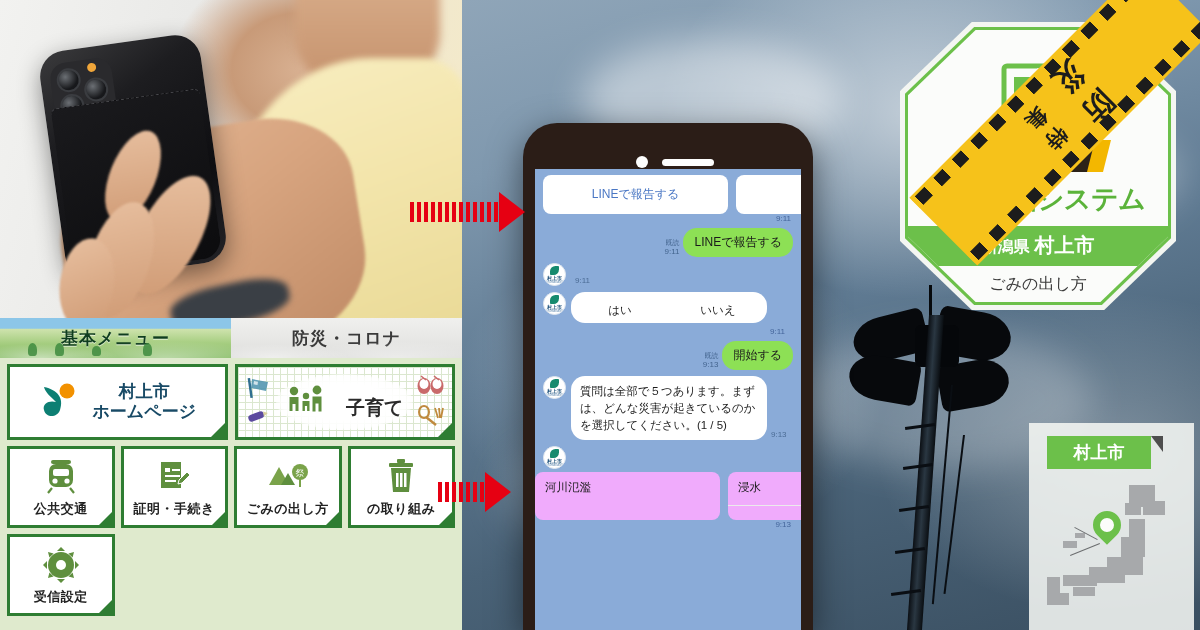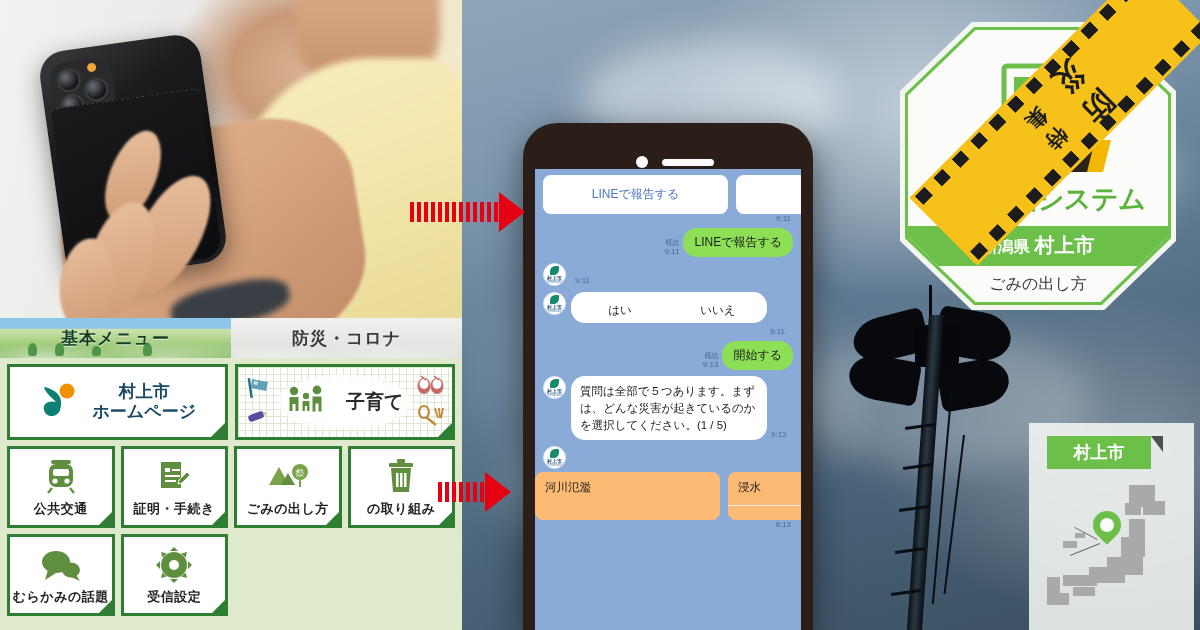--- a/index.html
+++ b/index.html
@@ -117,21 +117,21 @@
   .rm-kosodate .grid-bg {
     position: absolute; inset: 0;
     background-image: linear-gradient(#cfe0bf 1px, transparent 1px), linear-gradient(90deg,#cfe0bf 1px, transparent 1px);
     background-size: 7px 7px; opacity: .75;
   }
   .rm-cloud {
     position: absolute; left: 18%; top: 10%; width: 64%; height: 80%;
     background: radial-gradient(ellipse at 50% 50%, #ffffff 45%, rgba(255,255,255,.85) 65%, rgba(255,255,255,0) 78%);
     border-radius: 50%;
   }
-  .rm-kosodate-inner { position: relative; display: flex; align-items: center; gap: 20px; }
+  .rm-kosodate-inner { position: relative; display: flex; align-items: flex-end; gap: 20px; }
   .rm-kosodate-label { font-size: 19px; font-weight: bold; color: #2b2b2b; }
 
   .rm-grid { display: grid; grid-template-columns: repeat(4, 1fr); gap: 6px; }
   .rm-cell {
     position: relative; background: #fff; border: 3px solid #2e7d32;
     height: 82px; display: flex; flex-direction: column;
     align-items: center; justify-content: center; gap: 2px;
   }
   .rm-cell::after {
     content: ""; position: absolute; right: 0; bottom: 0;
@@ -197,21 +197,21 @@
     font-size: 11.5px; line-height: 1.45; color: #1b1b1b; max-width: 196px;
     position: relative;
   }
   .bubble.green { background: #8de055; border-radius: 14px; padding: 6px 11px; font-size: 12px; }
   .ts { font-size: 8px; color: #4b6c95; align-self: flex-end; margin: 0 4px; white-space: nowrap; line-height: 1.25; }
   .ts.read { text-align: right; color: #43648e; }
   .ts.read b { display: block; font-weight: normal; font-size: 7px; }
 
   .card-row { display: flex; gap: 8px; margin-bottom: 2px; }
   .qcard {
-    background: #fdba74; border-radius: 8px; width: 185px; flex: none;
+    background: #f0abfc; border-radius: 8px; width: 185px; flex: none;
     font-size: 11.5px; color: #1b1b1b; overflow: hidden;
   }
   .qcard .q-head { padding: 8px 10px 10px 10px; }
   .qcard .q-act {
     border-top: 1px solid #ebebeb; text-align: center; padding: 7px 0;
     color: #5b6b86; font-size: 11.5px;
   }
   .topcard {
     background: #fff; border-radius: 8px; padding: 11px 0; text-align: center;
     color: #4a77c4; font-size: 12px; width: 185px; flex: none;
@@ -518,31 +518,20 @@
               <path d="M8 10 h20 l-2 24 h-16 z" fill="#5f8f3e"></path>
               <rect x="13" y="15" width="2.5" height="14" fill="#fff"></rect>
               <rect x="17" y="15" width="2.5" height="14" fill="#fff"></rect>
               <rect x="21" y="15" width="2.5" height="14" fill="#fff"></rect>
             </svg>
           </span>
           <span class="rm-cell-label">の取り組み</span>
         </div>
 
 
-        <div class="rm-cell">
-          <span class="rm-icon">
-            <svg width="42" height="34" viewBox="0 0 42 34">
-              <ellipse cx="16" cy="14" rx="14" ry="11" fill="#5f8f3e"></ellipse>
-              <path d="M8 22 L5 32 L16 25 Z" fill="#5f8f3e"></path>
-              <ellipse cx="31" cy="22" rx="9" ry="7.5" fill="#5f8f3e"></ellipse>
-              <path d="M36 27 L40 33 L31 29 Z" fill="#5f8f3e"></path>
-            </svg>
-          </span>
-          <span class="rm-cell-label">むらかみの話題</span>
-        </div>
 
         <div class="rm-cell">
           <span class="rm-icon">
             <svg width="38" height="38" viewBox="0 0 38 38">
               <path d="M19 1 l4 4 h-8 z M19 37 l-4 -4 h8 z M1 19 l4 -4 v8 z M37 19 l-4 4 v-8 z
                        M6 6 l5.6 1.4 l-4.2 4.2 z M32 6 l-1.4 5.6 l-4.2 -4.2 z
                        M6 32 l1.4 -5.6 l4.2 4.2 z M32 32 l-5.6 -1.4 l4.2 -4.2 z" fill="#5f8f3e"></path>
               <circle cx="19" cy="19" r="13" fill="#5f8f3e"></circle>
               <circle cx="19" cy="19" r="5" fill="#fff"></circle>
             </svg>

